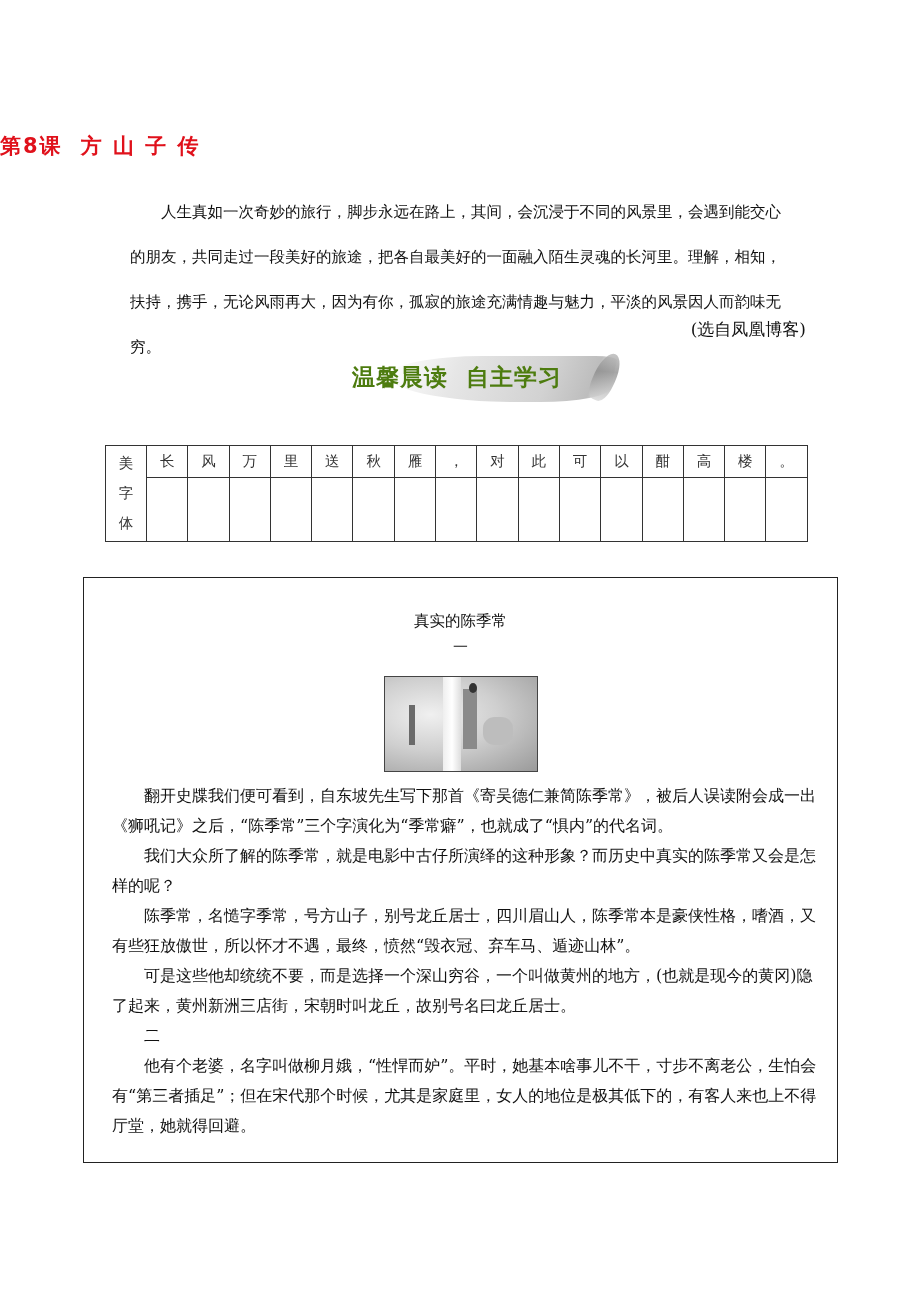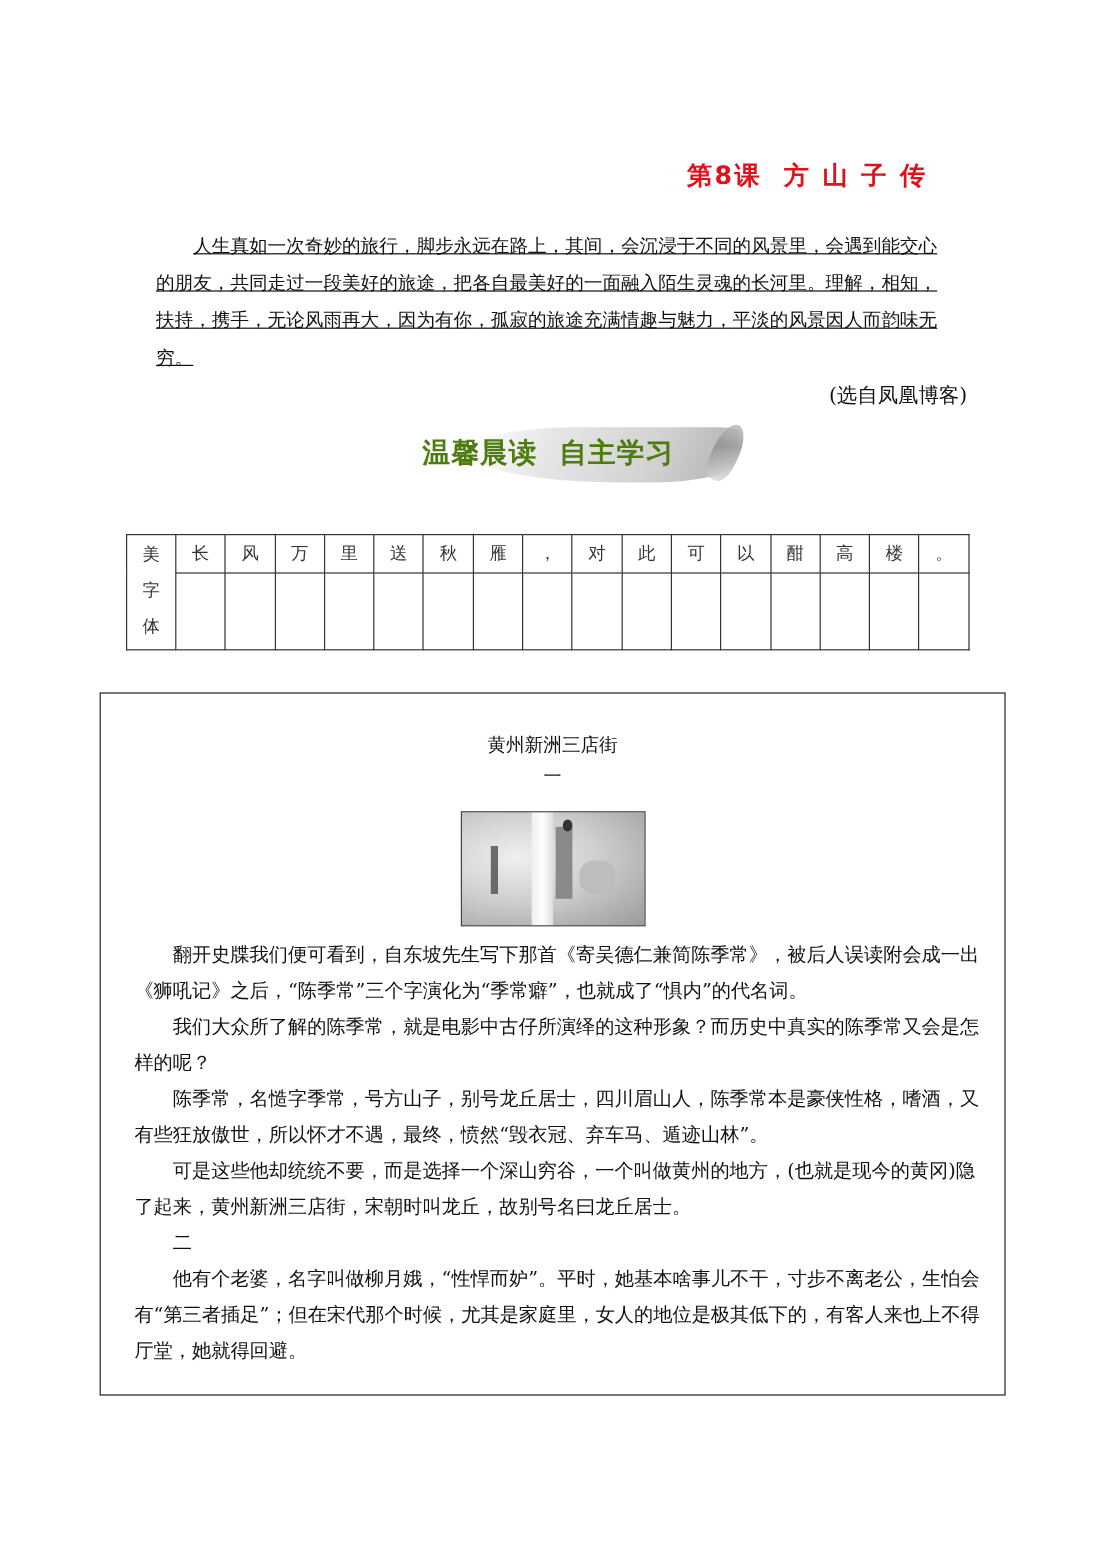--- a/index.html
+++ b/index.html
@@ -1,23 +1,23 @@
 <!DOCTYPE html>
 <html><head>
   <meta charset="utf-8">
   <style>
     html, body { margin: 0; padding: 0; background: #ffffff; }
     body { width: 920px; height: 1302px; position: relative; overflow: hidden;
            font-family: "DejaVu Serif", "Liberation Serif", serif; color: #111; }
     .abs { position: absolute; }
-    .title { left: 0; width: 773px; top: 132px; text-align: right; color: #e0111b;
+    .title { left: 0; width: 773px; top: 132px; text-align: left; color: #e0111b;
              font-family: "DejaVu Sans", "Liberation Sans", sans-serif; font-weight: bold;
              font-size: 21px; letter-spacing: 2px; }
     .title .sp { display: inline-block; width: 18px; }
-    .intro { left: 130px; width: 660px; top: 190px; font-size: 15.5px; line-height: 31px; text-decoration: underline; }
+    .intro { left: 130px; width: 660px; top: 190px; font-size: 15.5px; line-height: 45px; }
     .intro p { margin: 0; text-indent: 2em; }
     .source { right: 114px; top: 318px; font-size: 17px; }
     .banner { left: 348px; top: 350px; width: 272px; height: 58px; }
     .banner .brush { position: absolute; left: 40px; top: 6px; width: 225px; height: 46px;
                      background: linear-gradient(100deg, rgba(255,255,255,0) 0%, #e6e6e6 30%, #d2d2d2 70%, #bdbdbd 90%, rgba(255,255,255,0) 100%);
                      border-radius: 40% 10% 30% 60%; transform: skewX(-12deg); }
     .banner .feather { position: absolute; right: 4px; top: 2px; width: 22px; height: 50px;
                        background: linear-gradient(160deg, #bbb, #888 40%, #ddd); transform: rotate(25deg);
                        border-radius: 50% 50% 40% 40%; opacity: .75; }
     .banner .text { position: absolute; left: 4px; top: 12px; font-family: "DejaVu Sans", "Liberation Sans", sans-serif;
@@ -100,21 +100,21 @@
     <td></td>
     <td></td>
     <td></td>
     <td></td>
     <td></td>
   </tr>
 </tbody>
   </table>
 
 <div class="abs box">
-  <div class="sub">黄州新洲三店街</div>
+  <div class="sub">真实的陈季常</div>
   <div class="num1">一</div>
   <div class="pic" title="古装人物与仙鹤插图">
     <div class="tree"></div>
     <div class="fig" style="left:24px;top:28px;width:6px;height:40px;background:#6a6a6a;"></div>
     <div class="fig" style="left:78px;top:12px;width:14px;height:60px;background:#8a8a8a;"></div>
     <div class="fig" style="left:84px;top:6px;width:8px;height:10px;background:#333;border-radius:50%;"></div>
     <div class="fig" style="left:98px;top:40px;width:30px;height:28px;background:#bdbdbd;border-radius:40%;"></div>
   </div>
   <div class="body-text">
     <p>翻开史牒我们便可看到，自东坡先生写下那首《寄吴德仁兼简陈季常》，被后人误读附会成一出《狮吼记》之后，“陈季常”三个字演化为“季常癖”，也就成了“惧内”的代名词。</p>

